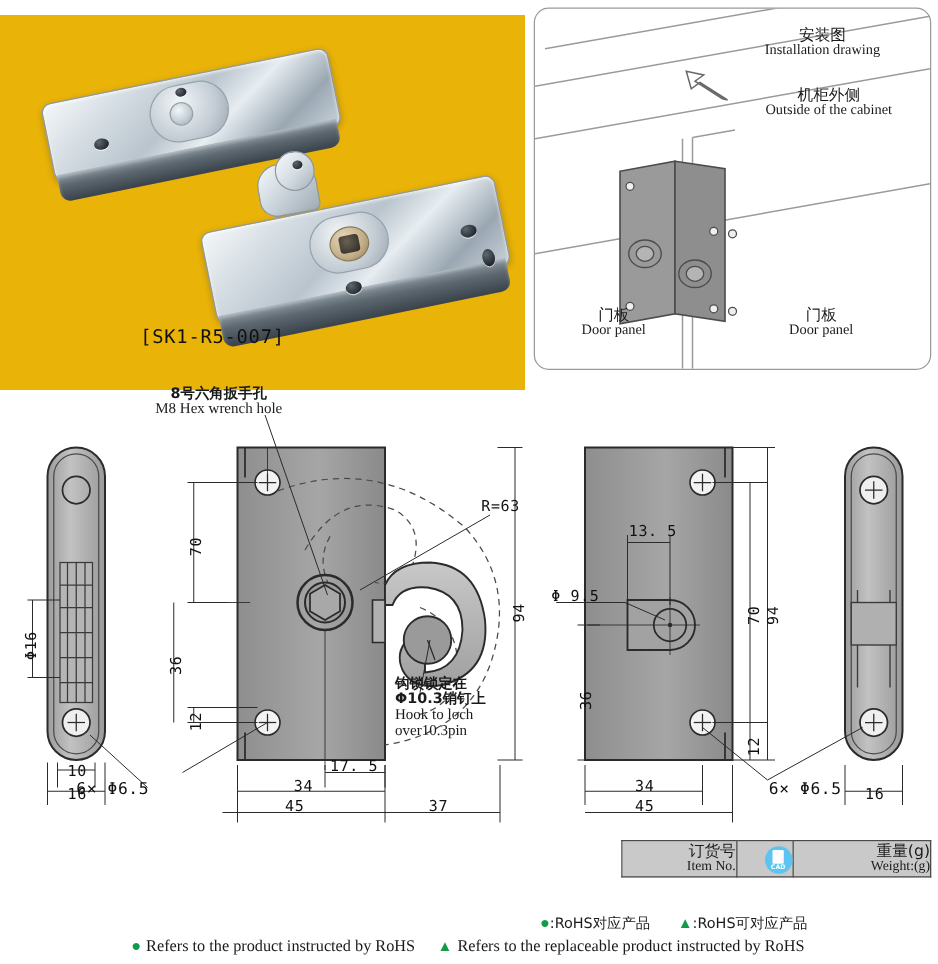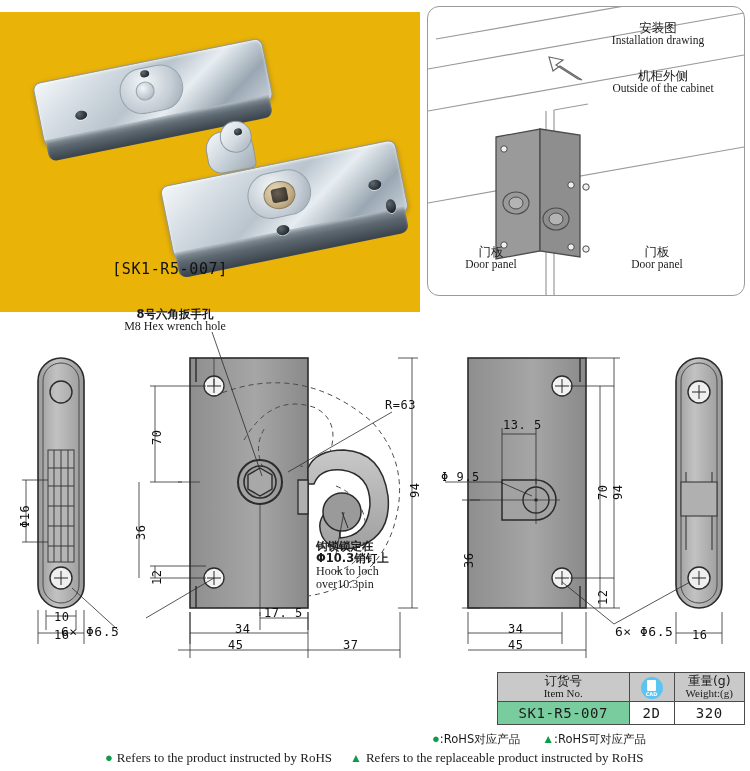--- a/index.html
+++ b/index.html
@@ -40,21 +40,21 @@
   #draw{left:0;top:300px;width:750px;height:370px;}
   .dimtxt{position:absolute;font-family:"DejaVu Sans Mono",monospace;
           font-size:12px;color:#111;white-space:nowrap;letter-spacing:.5px;}
   .dimtxt.v{transform:rotate(-90deg);transform-origin:left top;}
   .note{position:absolute;text-align:center;line-height:1.08;white-space:nowrap;}
   .note .ncn{font-family:"DejaVu Sans",sans-serif;font-weight:bold;font-size:11.5px;}
   .note .nen{font-family:"Liberation Serif",serif;font-size:12px;}
 
   
   #spec{left:497px;top:672px;width:248px;border-collapse:collapse;}
-  #spec td{border:1.3px solid #4a4a4a;text-align:center;background:#fff;}
+  #spec td{border:1.3px solid #4a4a4a;text-align:right;background:#fff;}
   .hcell{background:#c9c9c9 !important;padding:2px 0;line-height:1.02;}
   .hcell .cn{font-size:12.5px;}
   .hcell .en{font-size:11px;}
   .vcell{font-family:"DejaVu Sans Mono",monospace;font-size:14px;
          letter-spacing:.5px;padding:3px 0;}
   .green{background:#79cc9e !important;}
   .cadwrap{width:44px;}
   .cadicon{width:22px;height:22px;border-radius:50%;background:#5bc4f1;
     display:inline-flex;flex-direction:column;align-items:center;justify-content:center;
     margin:2px auto 0;}
@@ -403,25 +403,20 @@
       <div class="cadicon">
         <div class="pg"></div>
         <div class="tx">CAD</div>
       </div>
     </td>
     <td class="hcell">
       <div class="cn">重量(g)</div>
       <div class="en">Weight:(g)</div>
     </td>
   </tr>
-  <tr>
-    <td class="vcell green">SK1-R5-007</td>
-    <td class="vcell">2D</td>
-    <td class="vcell">320</td>
-  </tr>
 </tbody>
   </table>
 
 <div class="rohs" style="left:432px;top:729px;">
   <span class="dot">●</span><span class="rcn">:RoHS对应产品</span>
   <span style="display:inline-block;width:14px;"></span>
   <span class="tri">▲</span><span class="rcn">:RoHS可对应产品</span>
 </div>
 
 <div class="rohs" style="left:105px;top:748px;">

